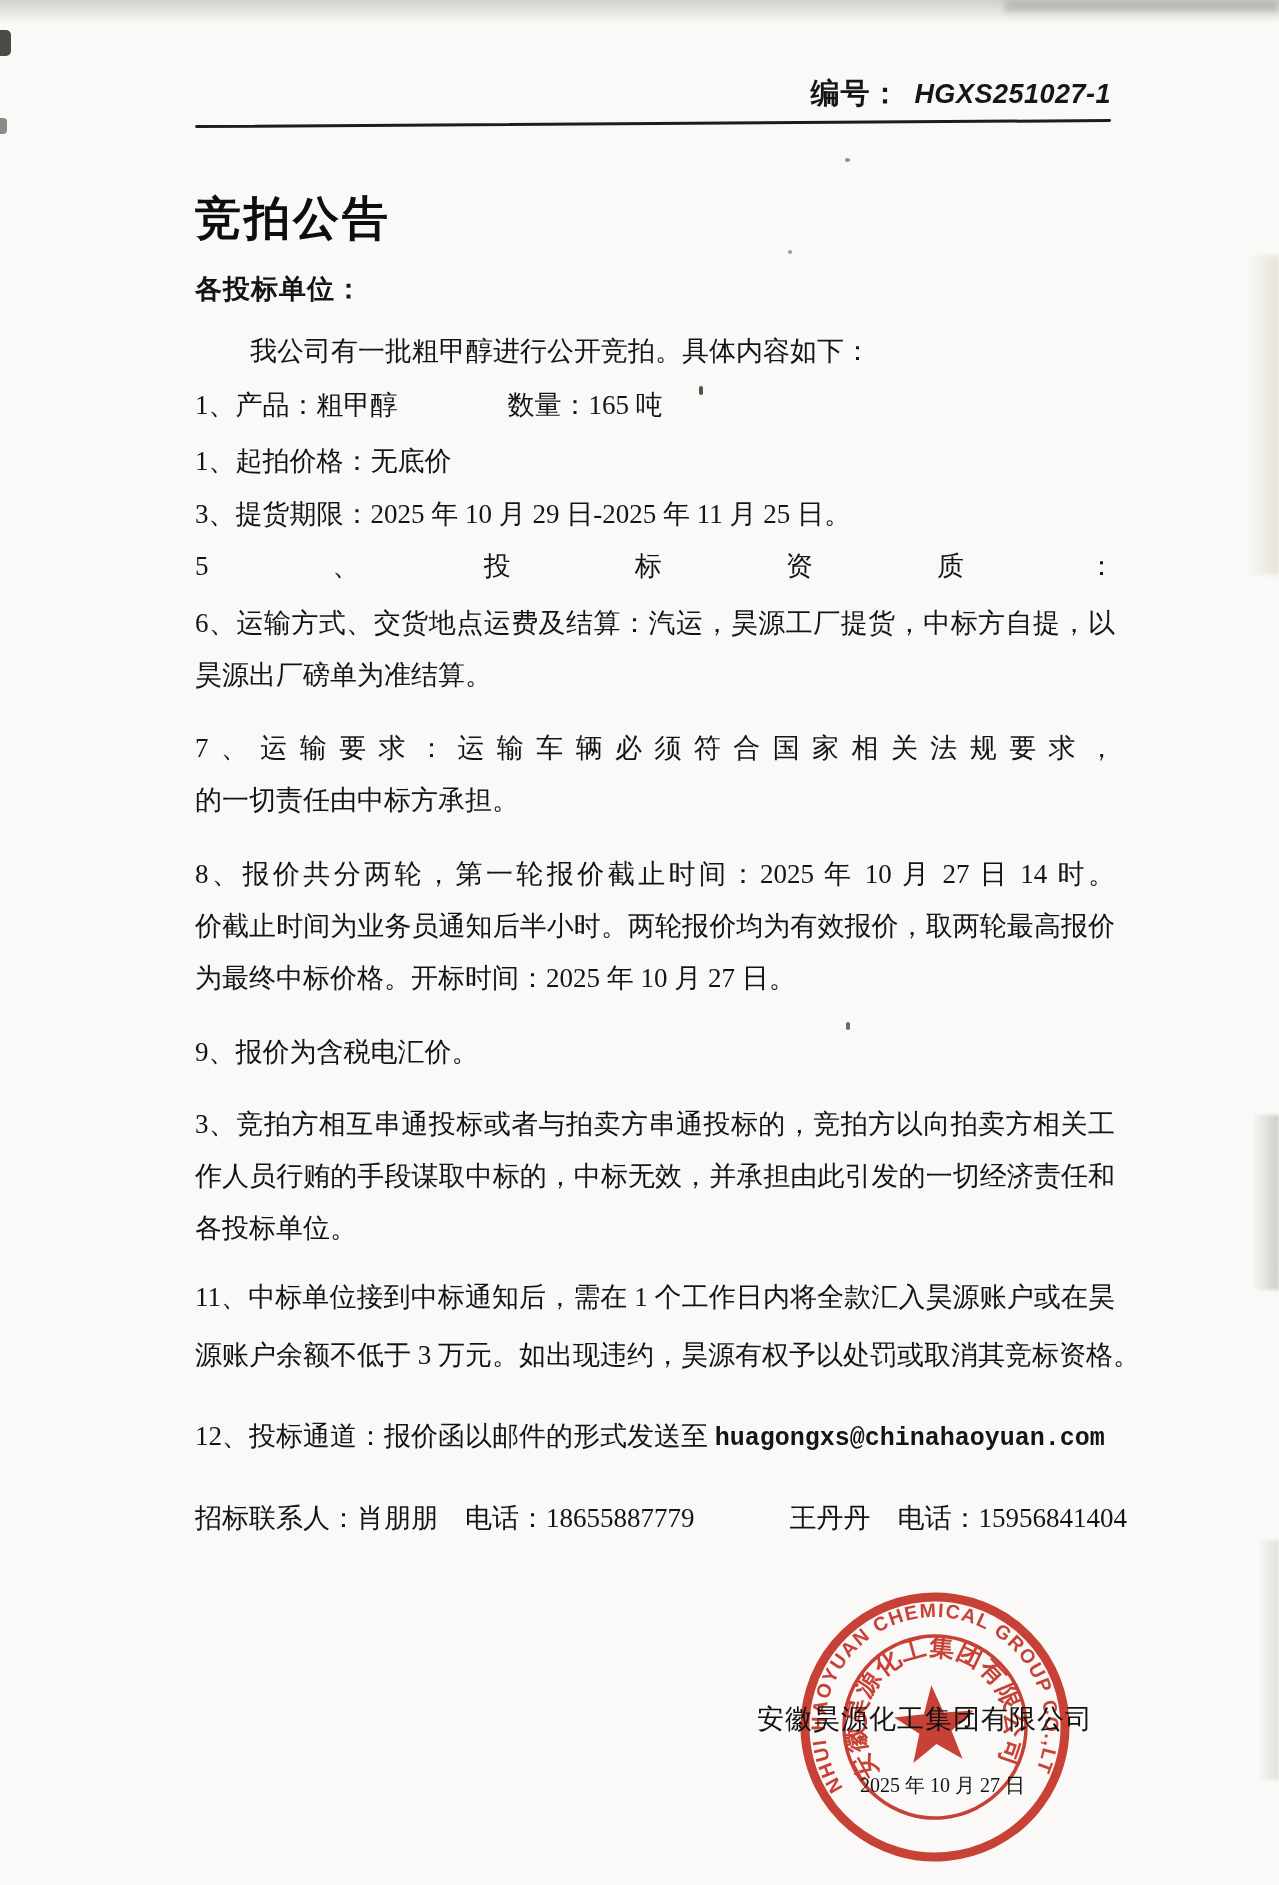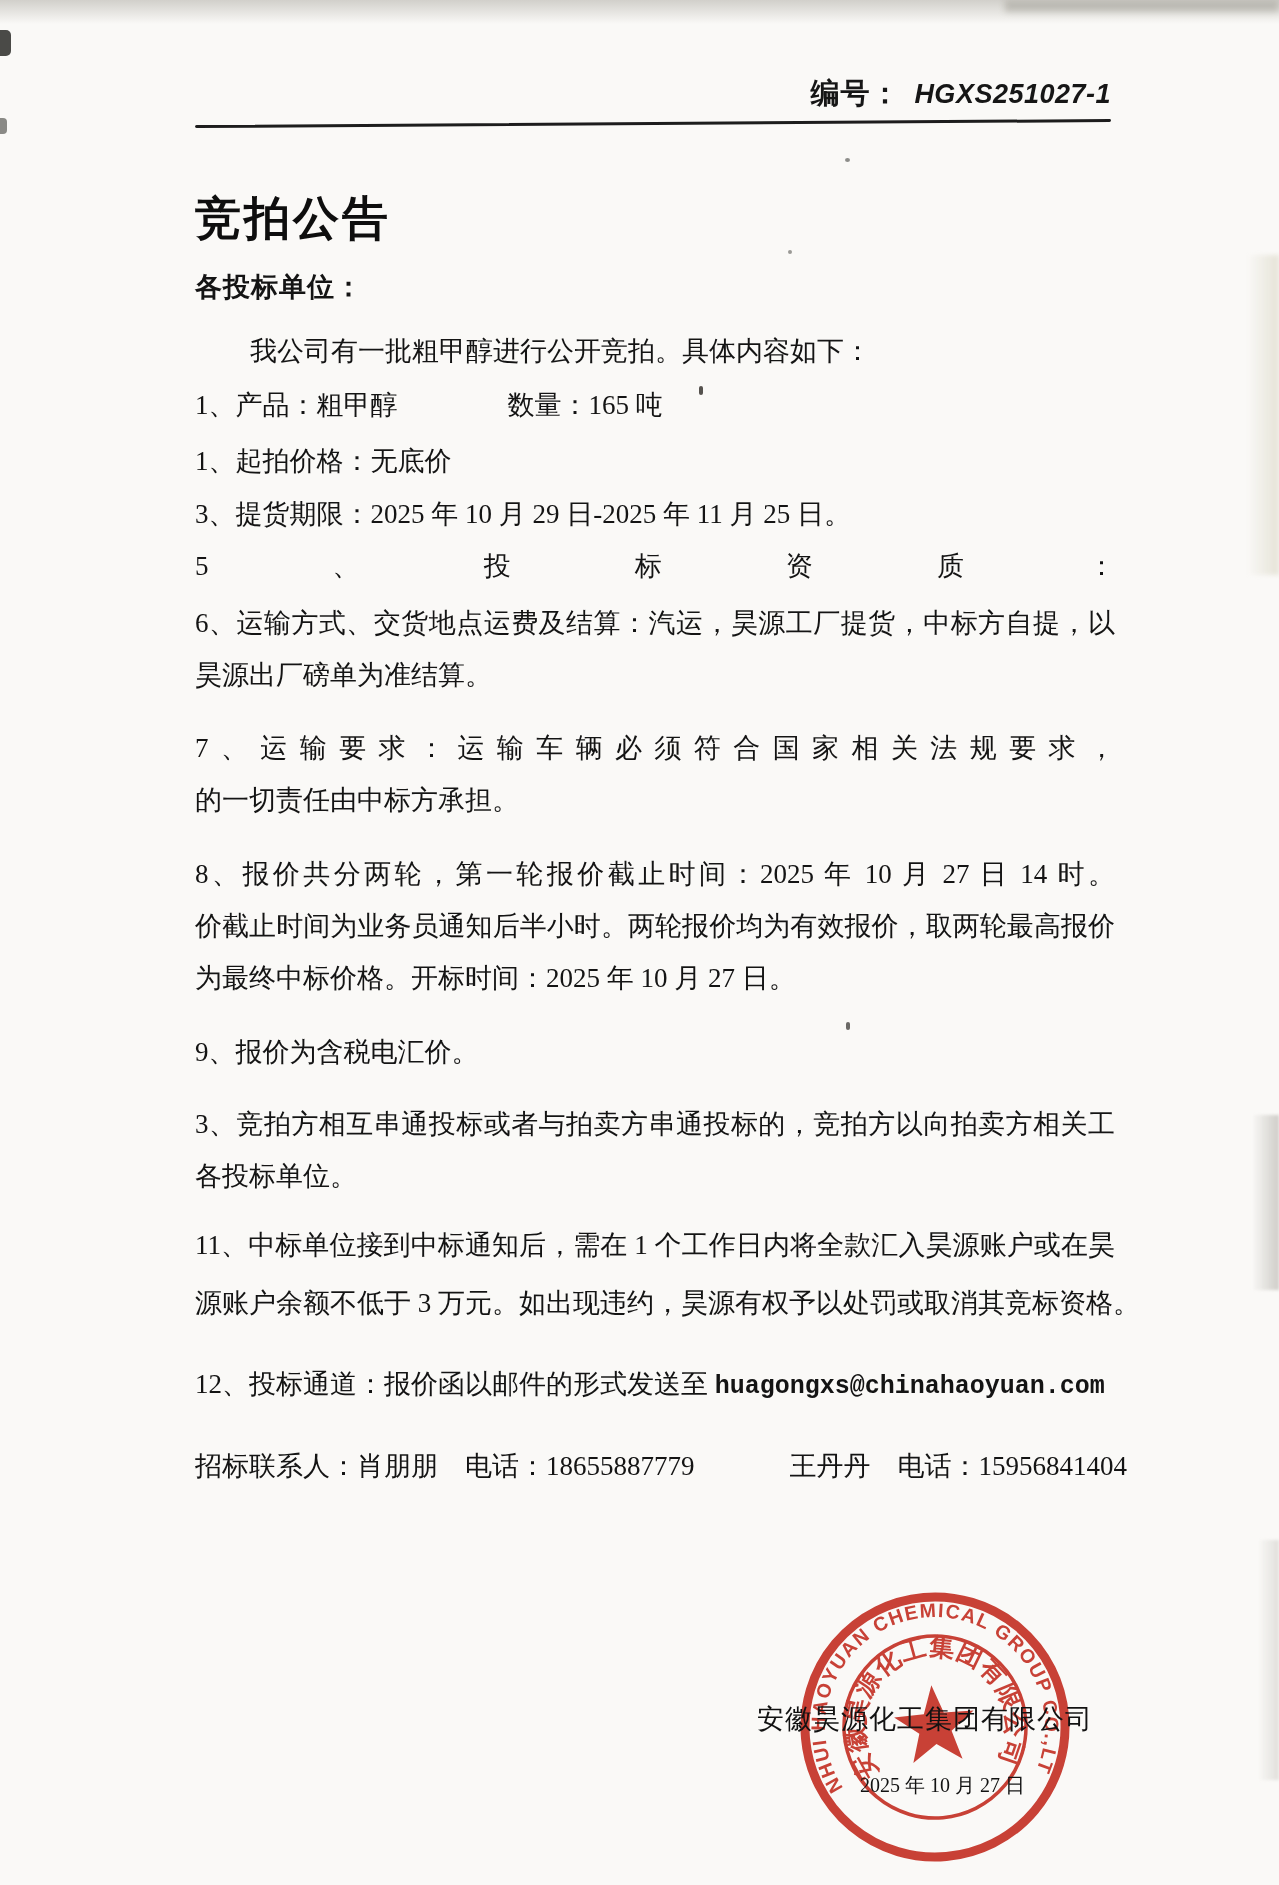--- a/index.html
+++ b/index.html
@@ -42,21 +42,21 @@
 
   
   .doc-title{position:absolute;left:195px;top:188px;width:920px;text-align:left;
     font-weight:700;font-size:46px;letter-spacing:3px;color:#0e0e0e;}
 
   
   .body-text{position:absolute;left:195px;top:263px;width:920px;font-size:27px;line-height:52px;}
   .ln{white-space:nowrap;}
   .ln.wrapfill{text-align:justify;text-align-last:justify;white-space:normal;
     word-break:keep-all;overflow:hidden;height:52px;}
-  .salutation{font-family:Liberation Mono, monospace;font-weight:700;letter-spacing:1px;}
+  .salutation{font-family:Liberation Serif, serif;font-weight:700;letter-spacing:1px;}
   .indent{padding-left:55px;}
   .qty-gap{display:inline-block;width:110px;}
   .email{font-family:"Liberation Mono","DejaVu Sans Mono",monospace;font-weight:700;font-size:25px;letter-spacing:0;}
   .contact-gap{display:inline-block;width:95px;}
 
   
   .company-line{position:absolute;left:757px;top:1701px;font-size:27px;letter-spacing:1px;color:#121212;white-space:nowrap;}
   .date-line{position:absolute;left:860px;top:1772px;font-size:20px;color:#121212;white-space:nowrap;}
 
   
@@ -106,20 +106,21 @@
     <div class="ln wrapfill" style="margin-top:21px">7、运输要求：运输车辆必须符合国家相关法规要求，车辆在运输过程中所产生</div>
     <div class="ln">的一切责任由中标方承担。</div>
 
     <div class="ln wrapfill" style="margin-top:22px">8、报价共分两轮，第一轮报价截止时间：2025 年 10 月 27 日 14 时。第二轮报</div>
     <div class="ln wrapfill">价截止时间为业务员通知后半小时。两轮报价均为有效报价，取两轮最高报价</div>
     <div class="ln">为最终中标价格。开标时间：2025 年 10 月 27 日。</div>
 
     <div class="ln" style="margin-top:22px">9、报价为含税电汇价。</div>
 
     <div class="ln wrapfill" style="margin-top:20px">3、竞拍方相互串通投标或者与拍卖方串通投标的，竞拍方以向拍卖方相关工</div>
+    <div class="ln wrapfill">作人员行贿的手段谋取中标的，中标无效，并承担由此引发的一切经济责任和</div>
     <div class="ln">各投标单位。</div>
 
     <div class="ln wrapfill" style="margin-top:17px">11、中标单位接到中标通知后，需在 1 个工作日内将全款汇入昊源账户或在昊</div>
     <div class="ln" style="margin-top:6px">源账户余额不低于 3 万元。如出现违约，昊源有权予以处罚或取消其竞标资格。</div>
 
     <div class="ln" style="margin-top:29px">
       <span>12、投标通道：报价函以邮件的形式发送至 </span><span class="email">huagongxs@chinahaoyuan.com</span>
     </div>
 
     <div class="ln" style="margin-top:27px">

